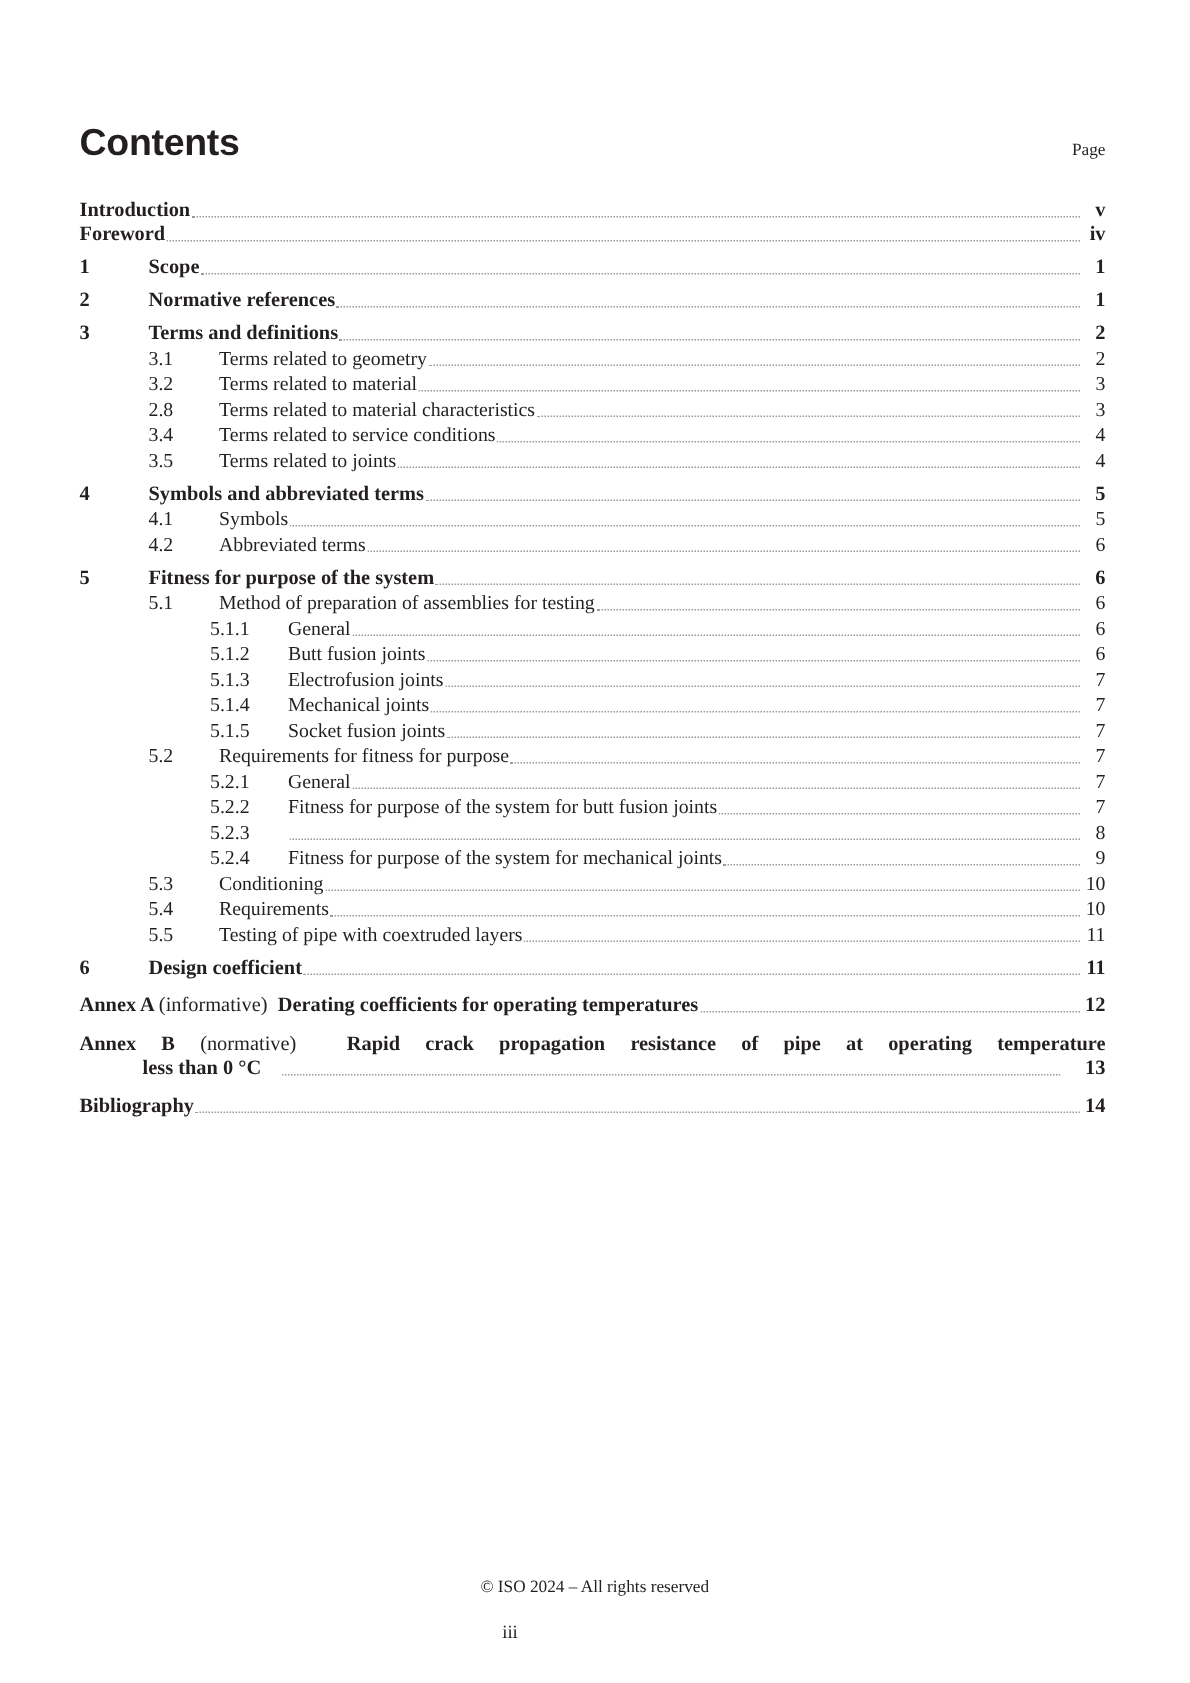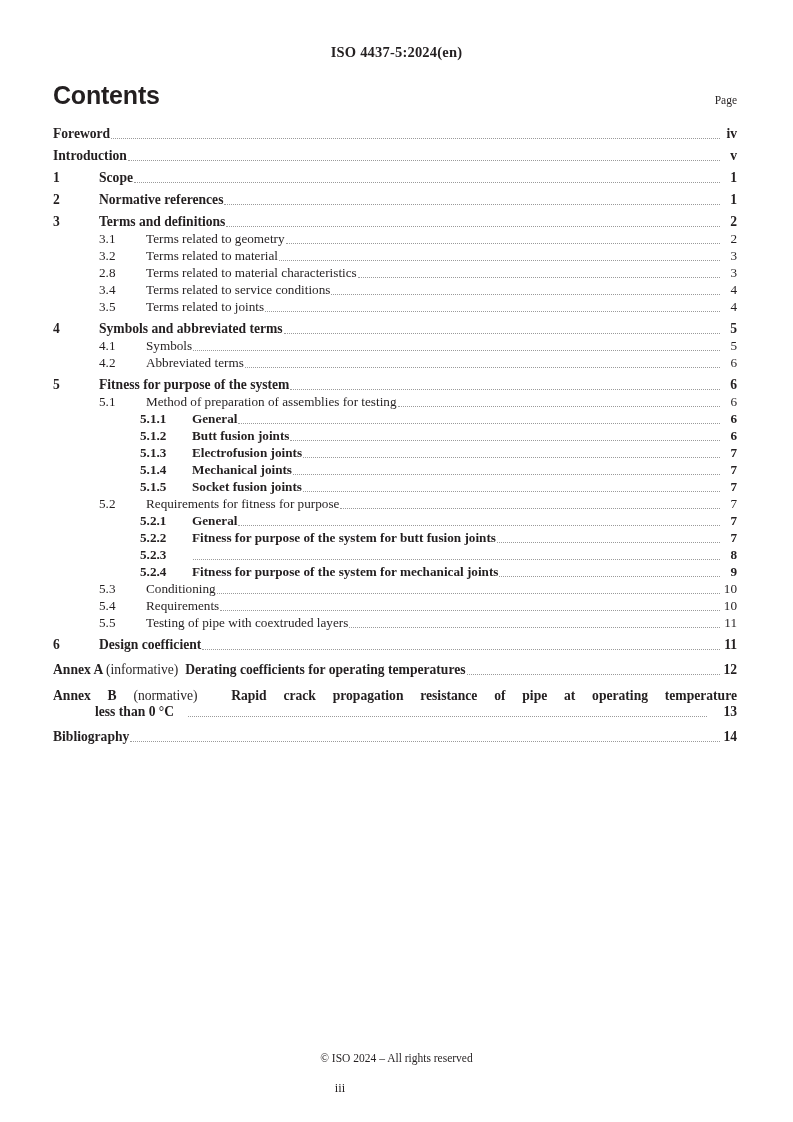--- a/index.html
+++ b/index.html
@@ -77,21 +77,21 @@
     width: 100%;
     font-size: 13.2px;
     line-height: 16px;
     color: #231f20;
   }
 
   
   .lvl1   { margin-top: 6px; font-weight: bold; font-size: 13.6px; }
   .lvl1.first { margin-top: 0; }
   .lvl2   { margin-top: 1px; font-weight: normal; }
-  .lvl3   { margin-top: 1px; font-weight: bold; }
+  .lvl3   { margin-top: 1px; font-weight: normal; }
 
   
   .num {
     flex: 0 0 auto;
     white-space: nowrap;
   }
   .lvl1 .num { width: 46px; }
   .lvl2 .num { width: 47px; margin-left: 46px; }
   .lvl3 .num { width: 52px; margin-left: 87px; }
 
@@ -163,37 +163,36 @@
     text-align: center;
     font-size: 12.5px;
     color: #231f20;
   }
 </style>
 </head>
 <body>
 
 <div class="page">
 
-  <div class="doc-header">ISO 4437-5:2024(en)</div>
 
   <div class="title-row">
     <div class="contents-title">Contents</div>
     <div class="page-label">Page</div>
   </div>
 
   <div class="toc" id="toc-root">
+      <div class="toc-entry lvl1 nonum">
+        <span class="label">Introduction</span>
+        <span class="leader"></span>
+        <span class="pg">v</span>
+      </div>
       <div class="toc-entry lvl1 first nonum">
         <span class="label">Foreword</span>
         <span class="leader"></span>
         <span class="pg">iv</span>
-      </div>
-      <div class="toc-entry lvl1 nonum">
-        <span class="label">Introduction</span>
-        <span class="leader"></span>
-        <span class="pg">v</span>
       </div>
       <div class="toc-entry lvl1">
         <span class="num">1</span>
         <span class="label">Scope</span>
         <span class="leader"></span>
         <span class="pg">1</span>
       </div>
       <div class="toc-entry lvl1">
         <span class="num">2</span>
         <span class="label">Normative references</span>

